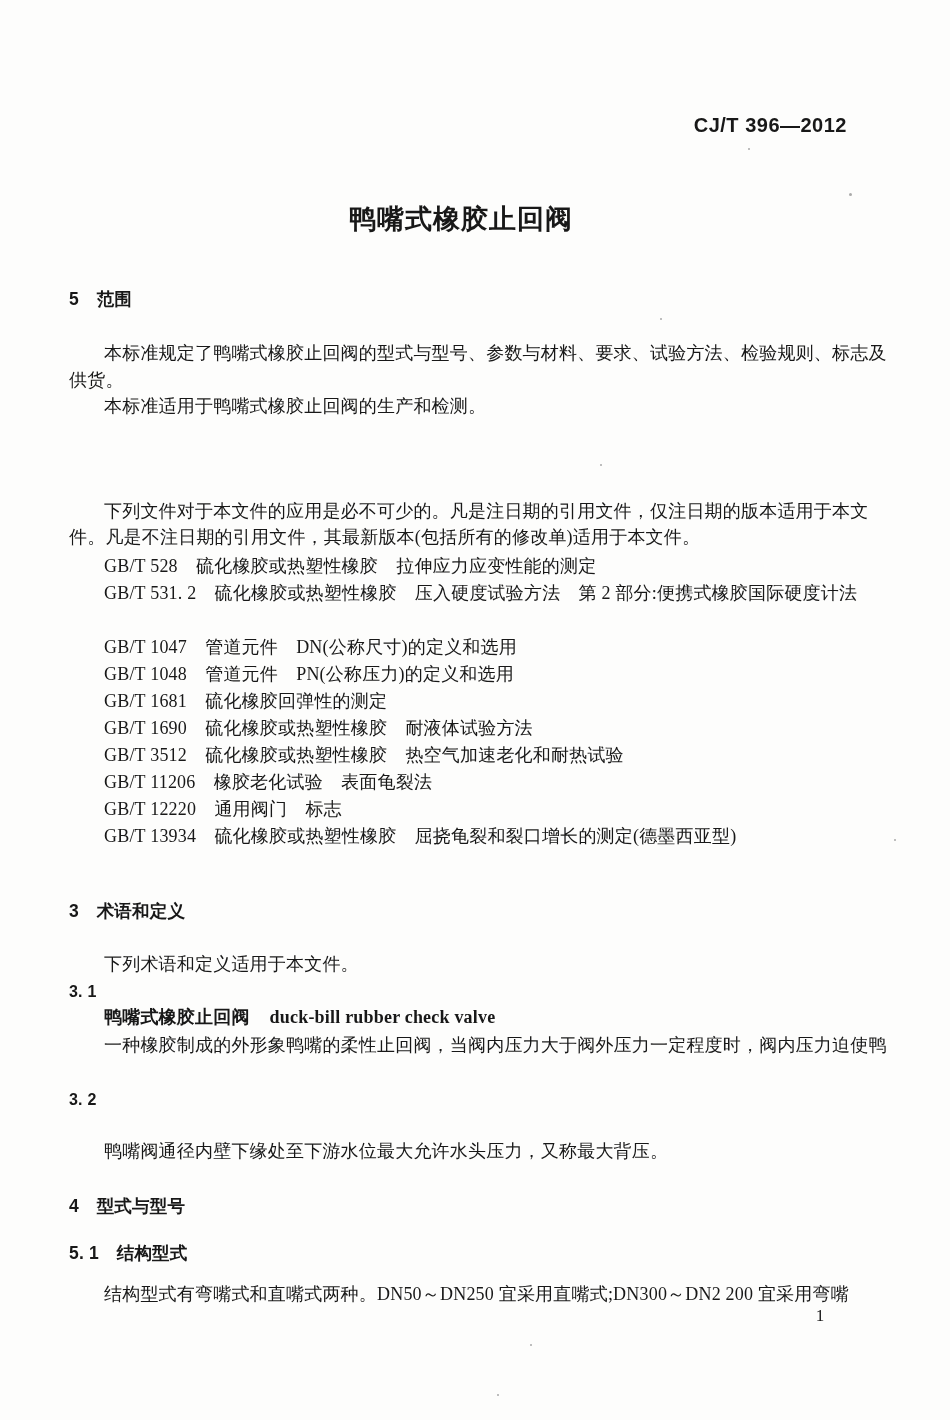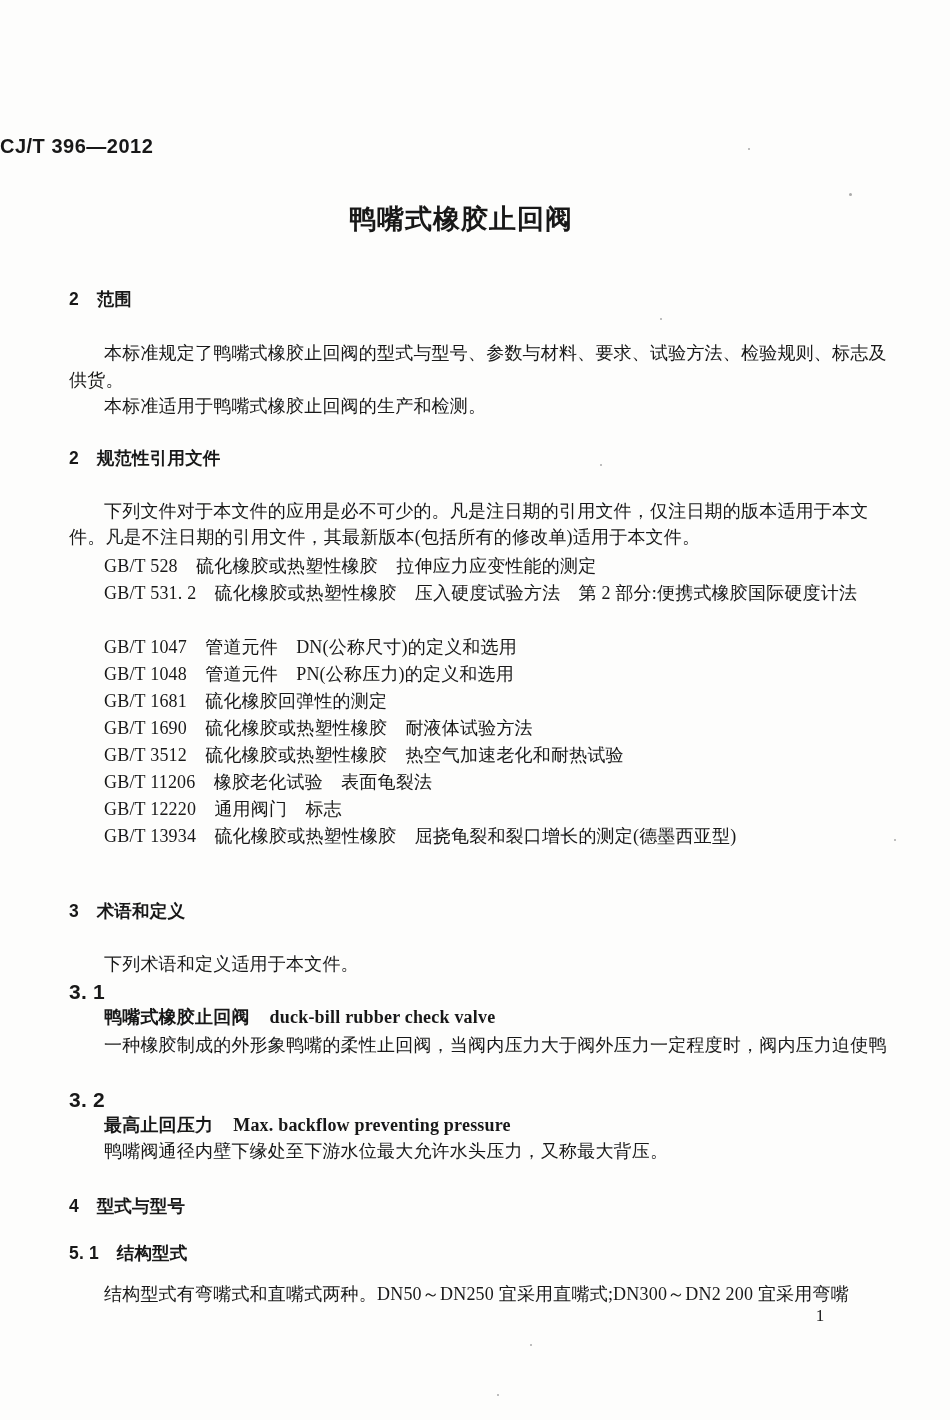--- a/index.html
+++ b/index.html
@@ -7,43 +7,43 @@
     position:relative;
     width:950px; height:1420px;
     margin:0 auto;
     background:#fdfdfc;
     color:#181818;
     font-family:"Liberation Serif","DejaVu Serif",serif;
     overflow:hidden;
   }
   .doc-code {
     position:absolute; top:114px; left:0; width:847px;
-    text-align:left;
+    text-align:right;
     font-family:"Liberation Sans","DejaVu Sans",sans-serif;
-    font-weight:700; font-size:20px; letter-spacing:0.5px;margin-top:21px;
+    font-weight:700; font-size:20px; letter-spacing:0.5px;
   }
   .title {
     position:absolute; top:201px; left:0; width:922px; margin:0;
     text-align:center;
     font-family:"Liberation Sans","DejaVu Sans",sans-serif;
     font-weight:700; font-size:27px; letter-spacing:1px;
   }
   .line {
     position:absolute; left:69px; width:800px;
     font-size:18px; line-height:21px; letter-spacing:0.2px;
     white-space:nowrap;
   }
   .indent { padding-left:35px; }
   .h {
     font-family:"Liberation Sans","DejaVu Sans",sans-serif;
     font-weight:700; font-size:17.5px;
   }
   .num {
     font-family:"Liberation Sans","DejaVu Sans",sans-serif;
-    font-weight:700; font-size:21px;
+    font-weight:700; font-size:16px;
   }
   .term-zh {
     font-family:"Liberation Sans","DejaVu Sans",sans-serif;
     font-weight:700;
   }
   .term-en {
     font-family:"Liberation Serif","DejaVu Serif",serif;
     font-weight:700; margin-left:20px;
   }
   .page-number {
@@ -57,26 +57,25 @@
 </style>
 </head>
 <body>
 
 <div class="page">
 
   <div class="doc-code">CJ/T 396—2012</div>
 
   <h1 class="title">鸭嘴式橡胶止回阀</h1>
 
-  <div class="line h" style="top:289px">2　范围</div>
+  <div class="line h" style="top:289px">5　范围</div>
   <div class="line indent" style="top:343px">本标准规定了鸭嘴式橡胶止回阀的型式与型号、参数与材料、要求、试验方法、检验规则、标志及</div>
   <div class="line" style="top:370px">供货。</div>
   <div class="line indent" style="top:396px">本标准适用于鸭嘴式橡胶止回阀的生产和检测。</div>
 
-  <div class="line h" style="top:448px">2　规范性引用文件</div>
   <div class="line indent" style="top:501px">下列文件对于本文件的应用是必不可少的。凡是注日期的引用文件，仅注日期的版本适用于本文</div>
   <div class="line" style="top:527px">件。凡是不注日期的引用文件，其最新版本(包括所有的修改单)适用于本文件。</div>
 
   <div class="line indent" style="top:556px">GB/T 528　硫化橡胶或热塑性橡胶　拉伸应力应变性能的测定</div>
   <div class="line indent" style="top:583px">GB/T 531. 2　硫化橡胶或热塑性橡胶　压入硬度试验方法　第 2 部分:便携式橡胶国际硬度计法</div>
   <div class="line indent" style="top:637px">GB/T 1047　管道元件　DN(公称尺寸)的定义和选用</div>
   <div class="line indent" style="top:664px">GB/T 1048　管道元件　PN(公称压力)的定义和选用</div>
   <div class="line indent" style="top:691px">GB/T 1681　硫化橡胶回弹性的测定</div>
   <div class="line indent" style="top:718px">GB/T 1690　硫化橡胶或热塑性橡胶　耐液体试验方法</div>
   <div class="line indent" style="top:745px">GB/T 3512　硫化橡胶或热塑性橡胶　热空气加速老化和耐热试验</div>
@@ -87,23 +86,20 @@
   <div class="line h" style="top:901px">3　术语和定义</div>
   <div class="line indent" style="top:954px">下列术语和定义适用于本文件。</div>
 
   <div class="line num" style="top:981px">3. 1</div>
   <div class="line indent" style="top:1007px">
     <span class="term-zh">鸭嘴式橡胶止回阀</span><span class="term-en">duck-bill rubber check valve</span>
   </div>
   <div class="line indent" style="top:1035px">一种橡胶制成的外形象鸭嘴的柔性止回阀，当阀内压力大于阀外压力一定程度时，阀内压力迫使鸭</div>
 
   <div class="line num" style="top:1089px">3. 2</div>
-  <div class="line indent" style="top:1115px">
-    <span class="term-zh">最高止回压力</span><span class="term-en">Max. backflow preventing pressure</span>
-  </div>
   <div class="line indent" style="top:1141px">鸭嘴阀通径内壁下缘处至下游水位最大允许水头压力，又称最大背压。</div>
 
   <div class="line h" style="top:1196px">4　型式与型号</div>
   <div class="line h" style="top:1243px">5. 1　结构型式</div>
   <div class="line indent" style="top:1284px">结构型式有弯嘴式和直嘴式两种。DN50～DN250 宜采用直嘴式;DN300～DN2 200 宜采用弯嘴</div>
 
   <div class="page-number">1</div>
 
   <div class="speck" style="top:148px;left:748px;width:2px;height:2px"></div>
   <div class="speck" style="top:193px;left:849px"></div>

